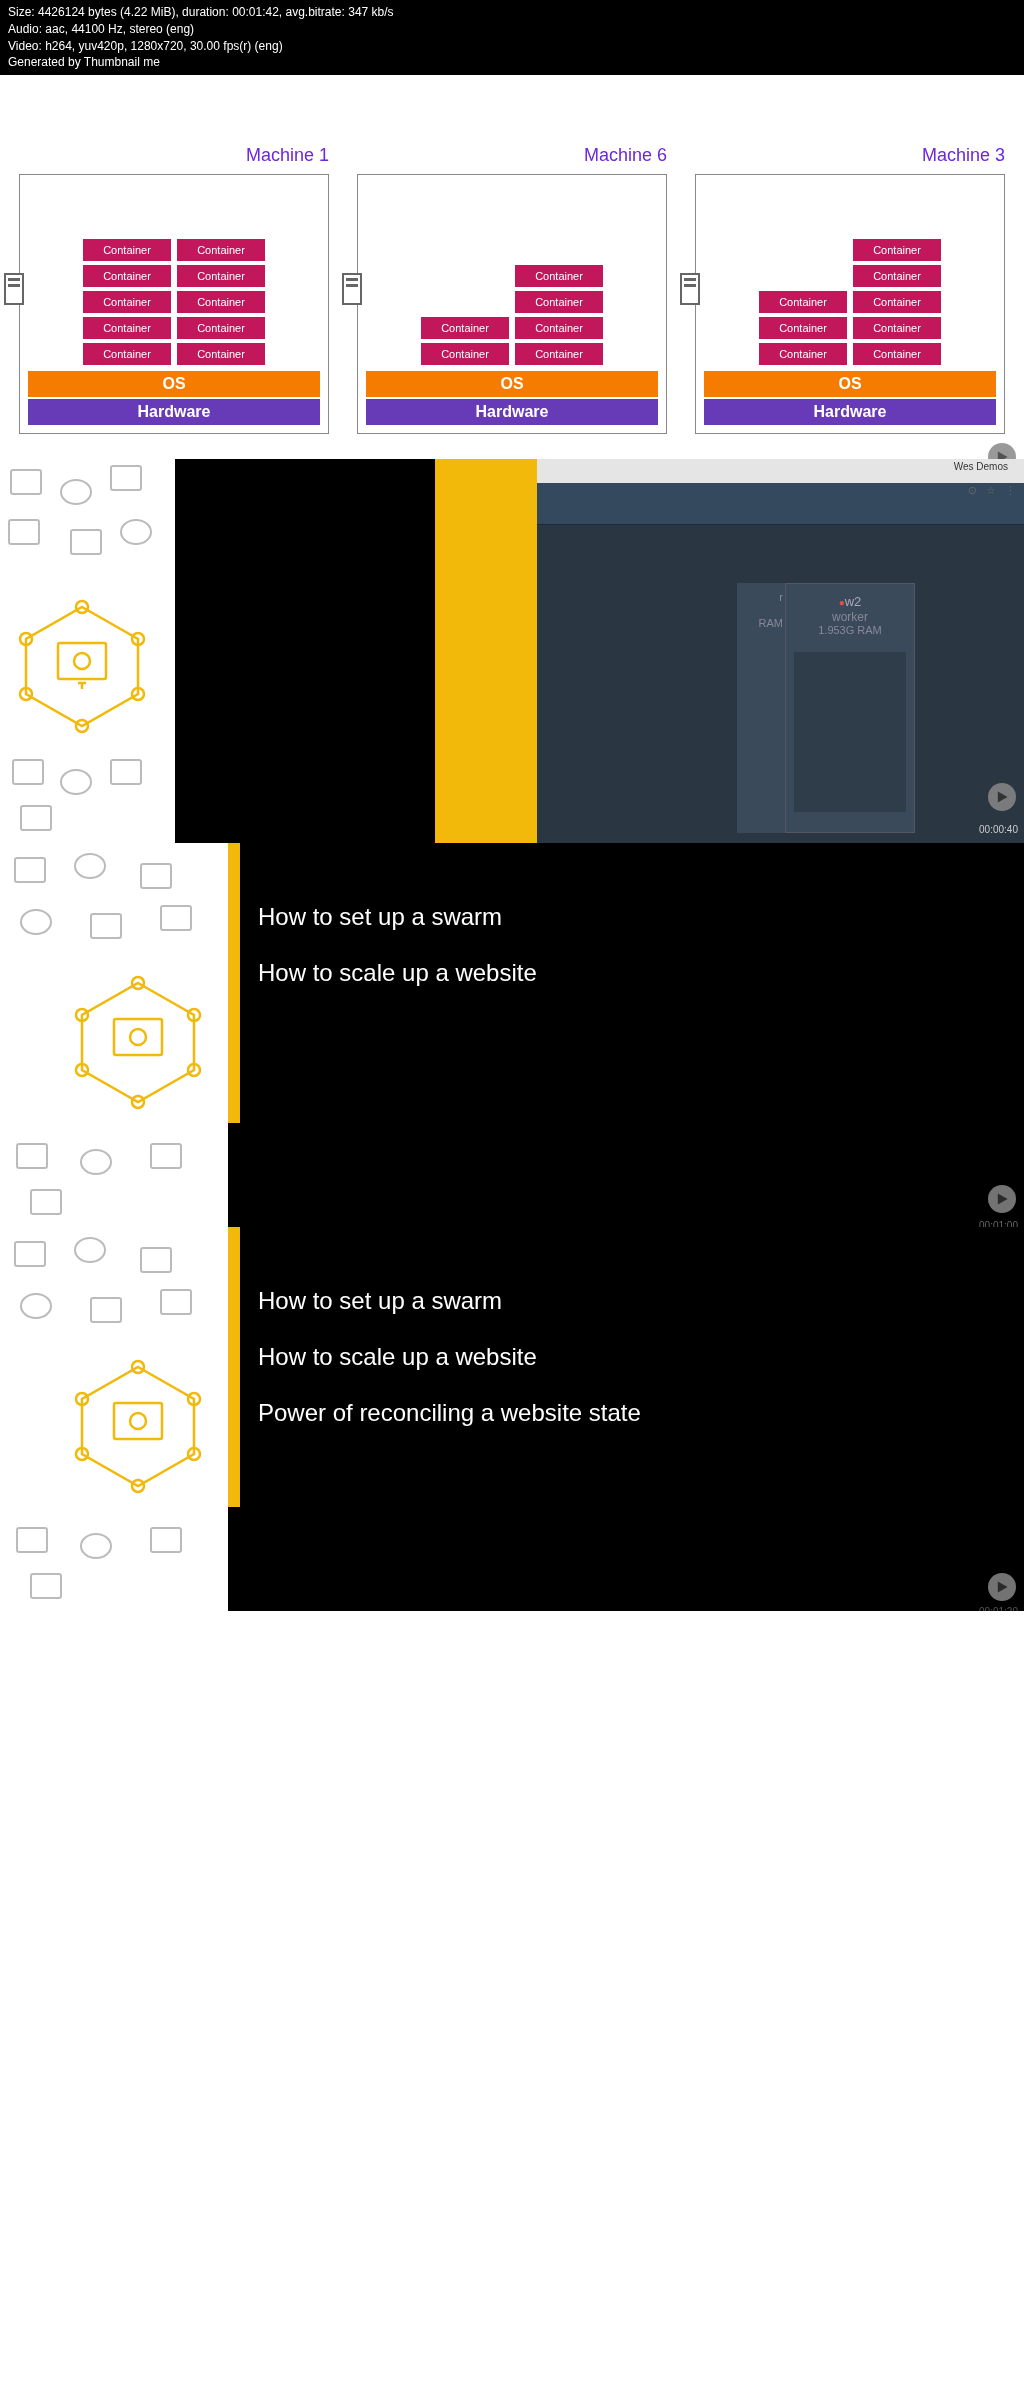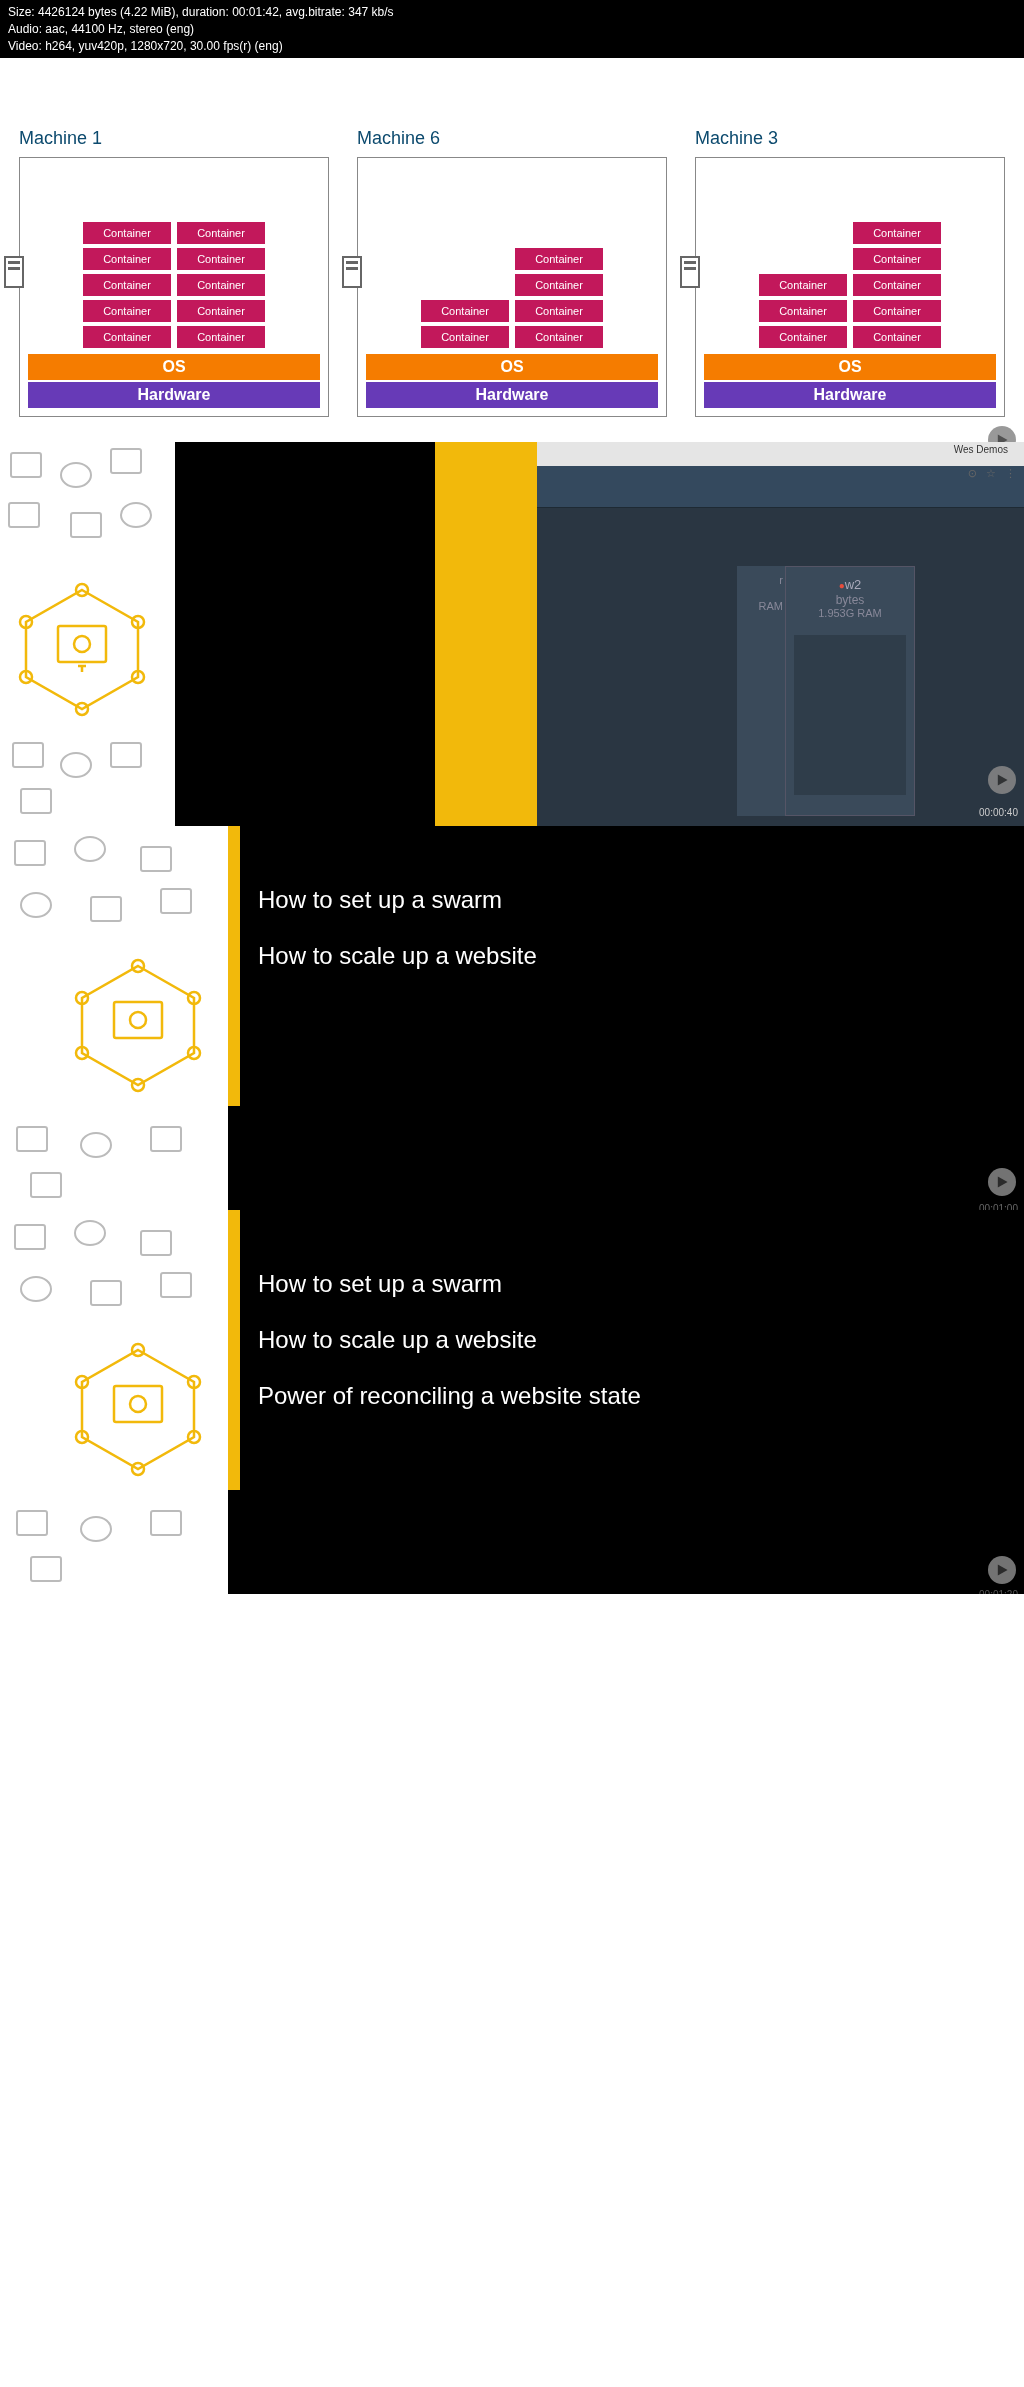--- a/index.html
+++ b/index.html
@@ -6,21 +6,21 @@
 body{width:1024px;background:#fff;font-family:Arial,sans-serif}
 .header{background:#000;color:#fff;padding:4px 8px;font-size:12px;line-height:1.4}
 .hdr-line{display:block}
 .frame{position:relative}
 .play-btn{position:absolute;right:8px;width:28px;height:28px;border-radius:50%;background:#888;display:flex;align-items:center;justify-content:center;opacity:.85}
 .play-btn svg{width:14px;height:14px;fill:#333}
 .ts{position:absolute;right:6px;color:#333;font-size:10px}
 .frame1{background:#fff;padding:70px 10px 40px;height:384px}
 .machines{display:flex;justify-content:space-around;gap:10px}
 .machine{flex:1;max-width:310px}
-.m-title{text-align:left;color:#0c4a6e;font-size:18px;margin-bottom:8px}
+.m-title{text-align:right;color:#6d28d9;font-size:18px;margin-bottom:8px}
 .m-box{border:1px solid #888;padding:8px;position:relative;height:260px;display:flex;flex-direction:column;justify-content:flex-end}
 .srv-icon{position:absolute;left:-16px;top:38%;width:20px;height:32px;background:#fff;border:2px solid #666}
 .srv-icon::before{content:"";display:block;width:12px;height:3px;background:#666;margin:3px auto 0}
 .srv-icon::after{content:"";display:block;width:12px;height:3px;background:#666;margin:3px auto}
 .cont-grid{display:flex;flex-direction:column;gap:4px;margin-bottom:6px}
 .cont-row{display:flex;gap:6px;justify-content:center}
 .cont{background:#c2185b;color:#fff;font-size:11px;padding:5px 8px;width:88px;text-align:center}
 .cont.empty{visibility:hidden}
 .os-bar{background:#f57c00;color:#fff;text-align:center;padding:4px;font-size:16px;font-weight:bold}
 .hw-bar{background:#673ab7;color:#fff;text-align:center;padding:4px;font-size:16px;font-weight:bold;margin-top:2px}
@@ -60,20 +60,21 @@
 .deco-grid{position:absolute;inset:0}
 .dg{position:absolute;width:32px;height:26px;border:2px solid #bbb;border-radius:3px}
 </style>
 </head>
 <body>
 
 <div class="header">
   <span class="hdr-line">Size: 4426124 bytes (4.22 MiB), duration: 00:01:42, avg.bitrate: 347 kb/s</span>
   <span class="hdr-line">Audio: aac, 44100 Hz, stereo (eng)</span>
   <span class="hdr-line">Video: h264, yuv420p, 1280x720, 30.00 fps(r) (eng)</span>
+  <span class="hdr-line">Generated by Thumbnail me</span>
 </div>
 
 <div class="frame frame1">
   <div class="machines">
     <div class="machine">
       <div class="m-title">Machine 1</div>
       <div class="m-box">
         <div class="srv-icon"></div>
         <div class="cont-grid">
           <div class="cont-row">
@@ -206,21 +207,21 @@
       <span class="brow-q">☆</span>
       <span>⋮</span>
     </div>
     <div class="brow-head"></div>
     <div class="node-partial">
       <div class="np-txt">r</div>
       <div class="np-txt" style="margin-top:14px">RAM</div>
     </div>
     <div class="node-card">
       <span class="nc-dot">●</span><span class="nc-name">w2</span>
-      <div class="nc-role">bytes</div>
+      <div class="nc-role">worker</div>
       <div class="nc-ram">1.953G RAM</div>
       <div class="nc-body"></div>
     </div>
   </div>
   <div class="play-btn" style="bottom:32px">
       <svg viewBox="0 0 10 10">
         <path d="M2 1l7 4-7 4z"></path>
       </svg>
     </div>
   <div class="ts" style="bottom:8px;color:#ccc">00:00:40</div>

